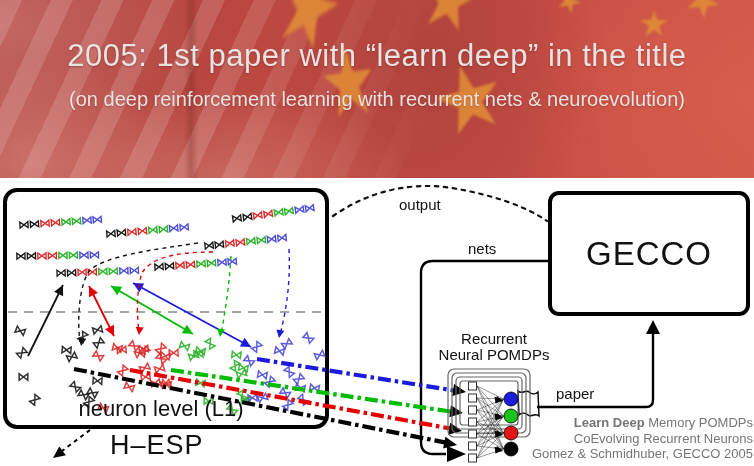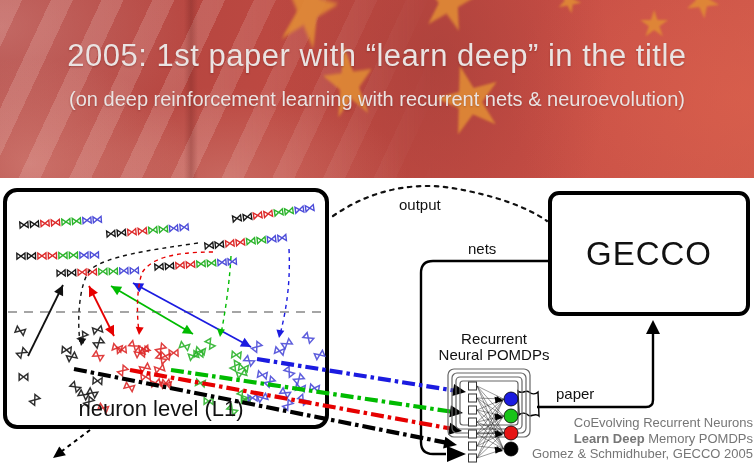--- a/index.html
+++ b/index.html
@@ -280,26 +280,27 @@
         <polygon points="-7,-3.5 0,0 -7,3.5" transform="translate(502,433) rotate(-10)" fill="#000"></polygon>
         <polygon points="-7,-3.5 0,0 -7,3.5" transform="translate(503,435) rotate(12)" fill="#000"></polygon>
         <circle cx="511" cy="433" r="7" fill="#e61414" stroke="#000" stroke-width="0.8"></circle>
         <polygon points="-7,-3.5 0,0 -7,3.5" transform="translate(502,449) rotate(-10)" fill="#000"></polygon>
         <polygon points="-7,-3.5 0,0 -7,3.5" transform="translate(503,451) rotate(12)" fill="#000"></polygon>
         <circle cx="511" cy="449" r="7" fill="#000000" stroke="#000" stroke-width="0.8"></circle>
       </g>
   </svg>
 
   <div class="lbl lbl-neuron">neuron level (L1)</div>
+  <div class="lbl lbl-hesp">H–ESP</div>
   <div class="lbl lbl-fitness">output</div>
   <div class="lbl lbl-input">nets</div>
   <div class="lbl lbl-output">paper</div>
   <div class="lbl lbl-rnn">
     <div>Recurrent</div>
     <div>Neural POMDPs</div>
   </div>
 
   <div class="citation">
+    <div><b>Learn Deep</b><span> Memory POMDPs</span></div>
     <div>CoEvolving Recurrent Neurons</div>
-    <div><b>Learn Deep</b><span> Memory POMDPs</span></div>
     <div>Gomez &amp; Schmidhuber, GECCO 2005</div>
   </div>
 </div>
 
 </body></html>

